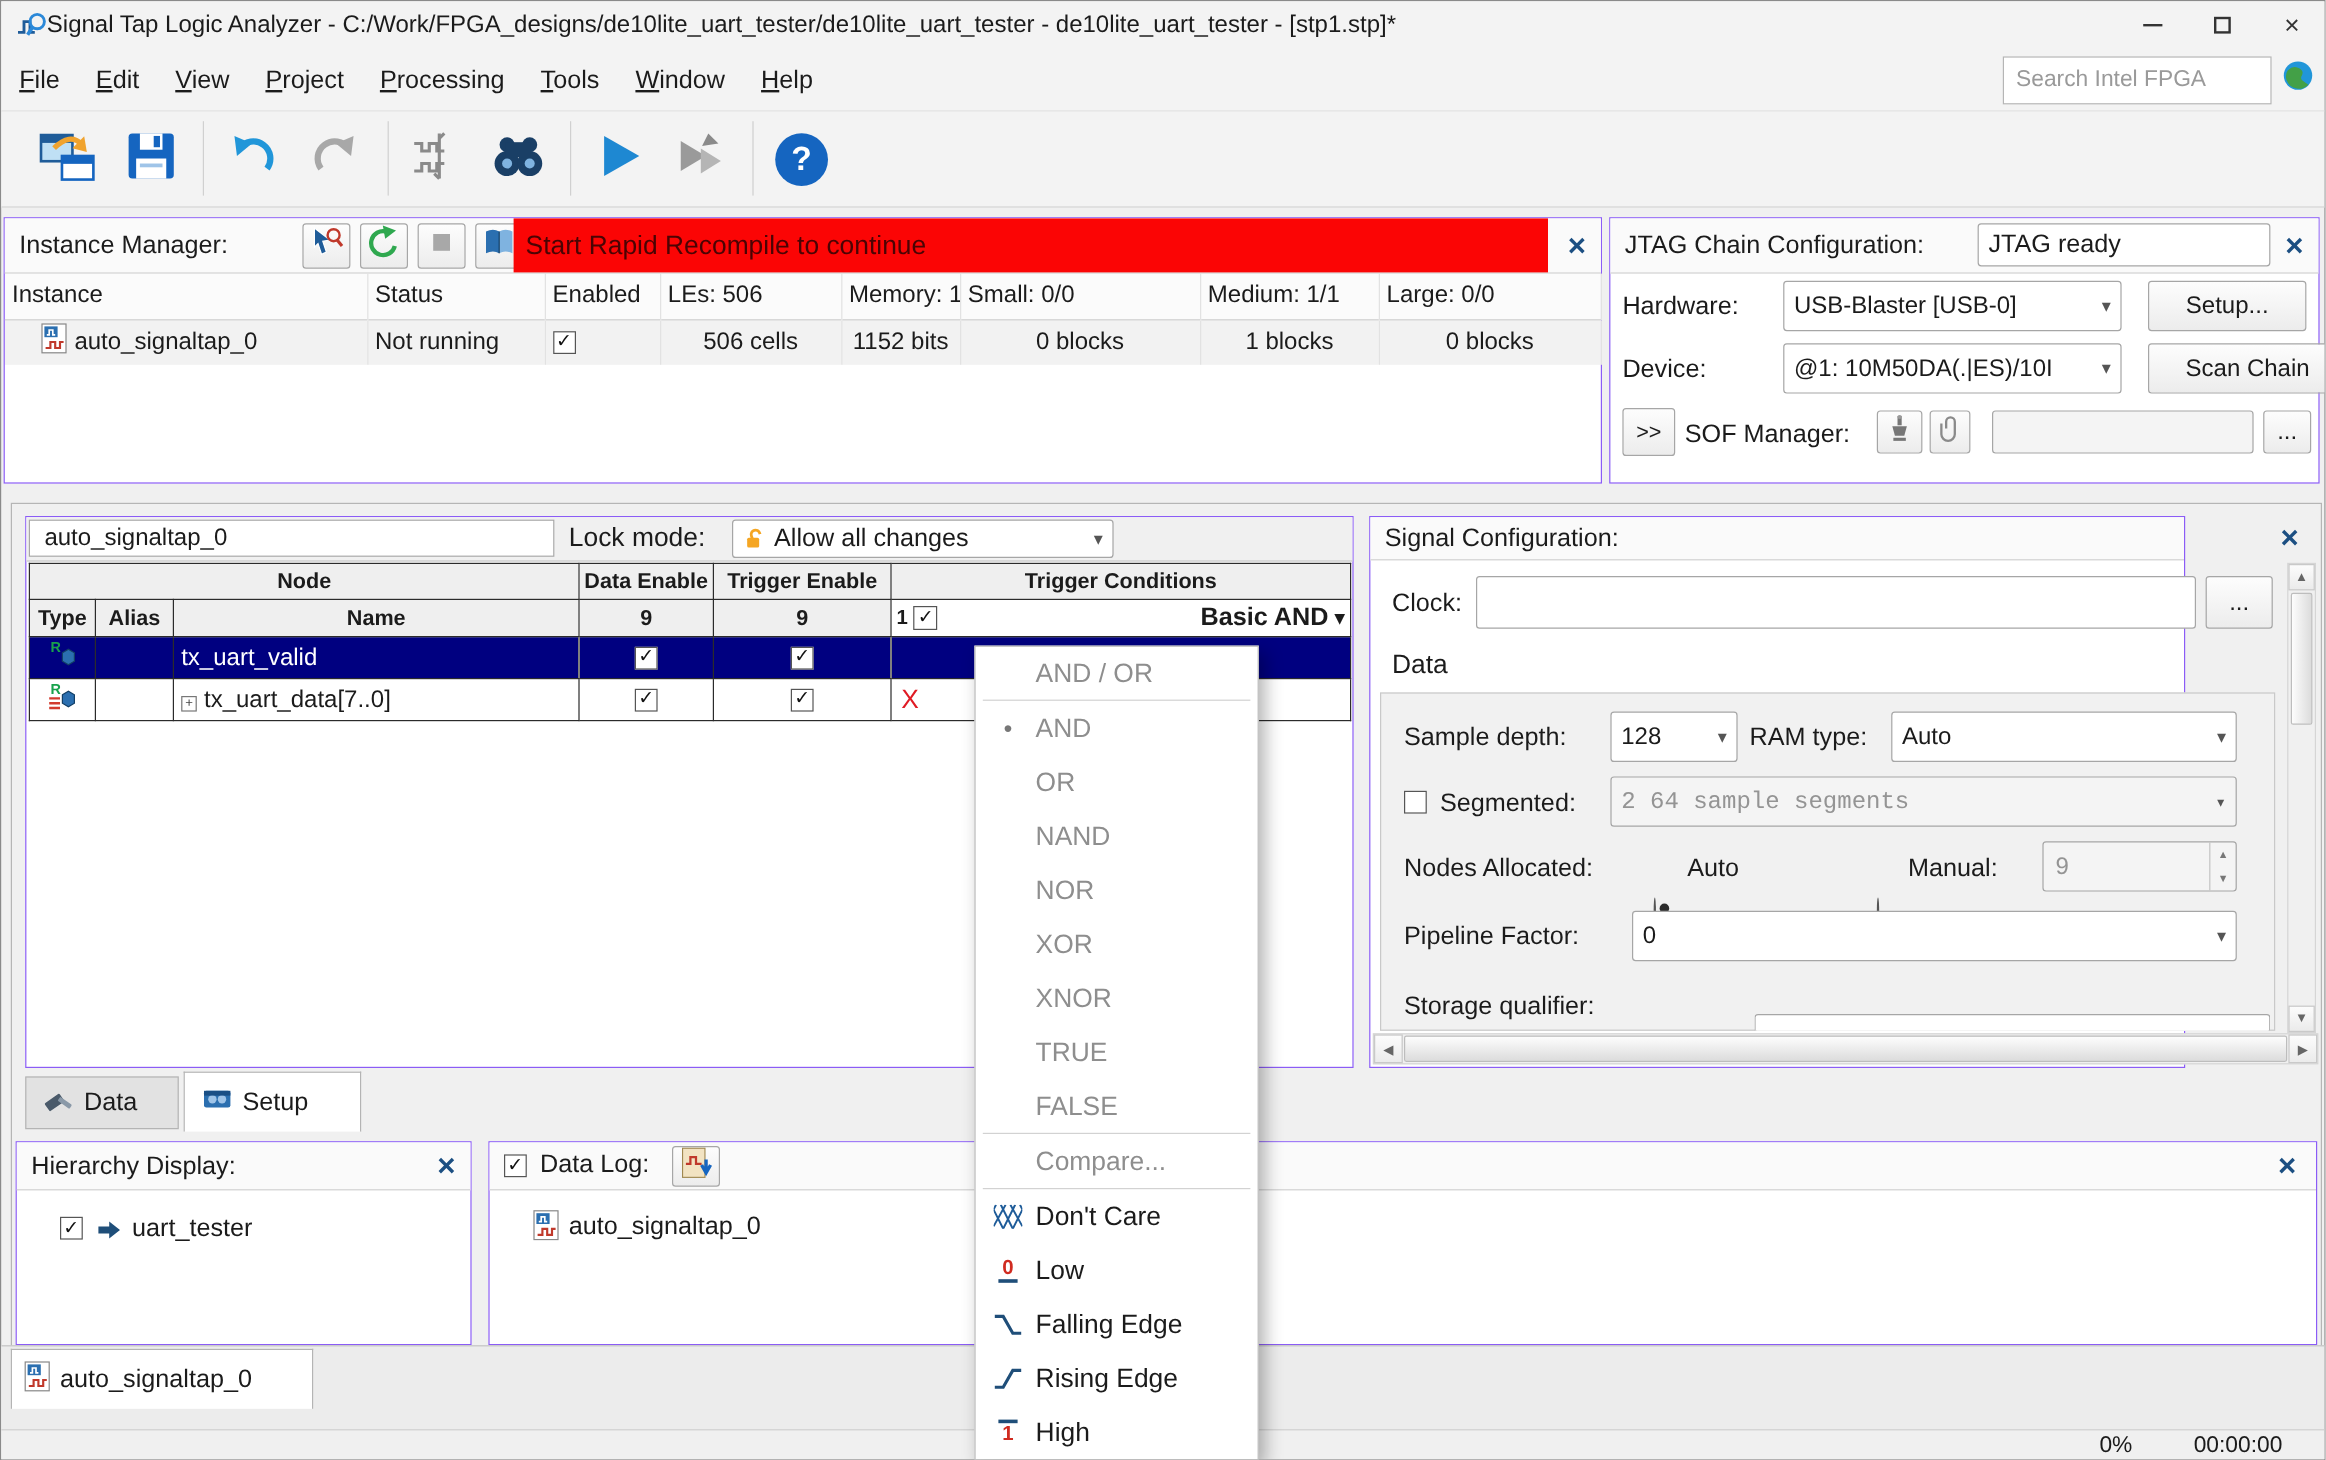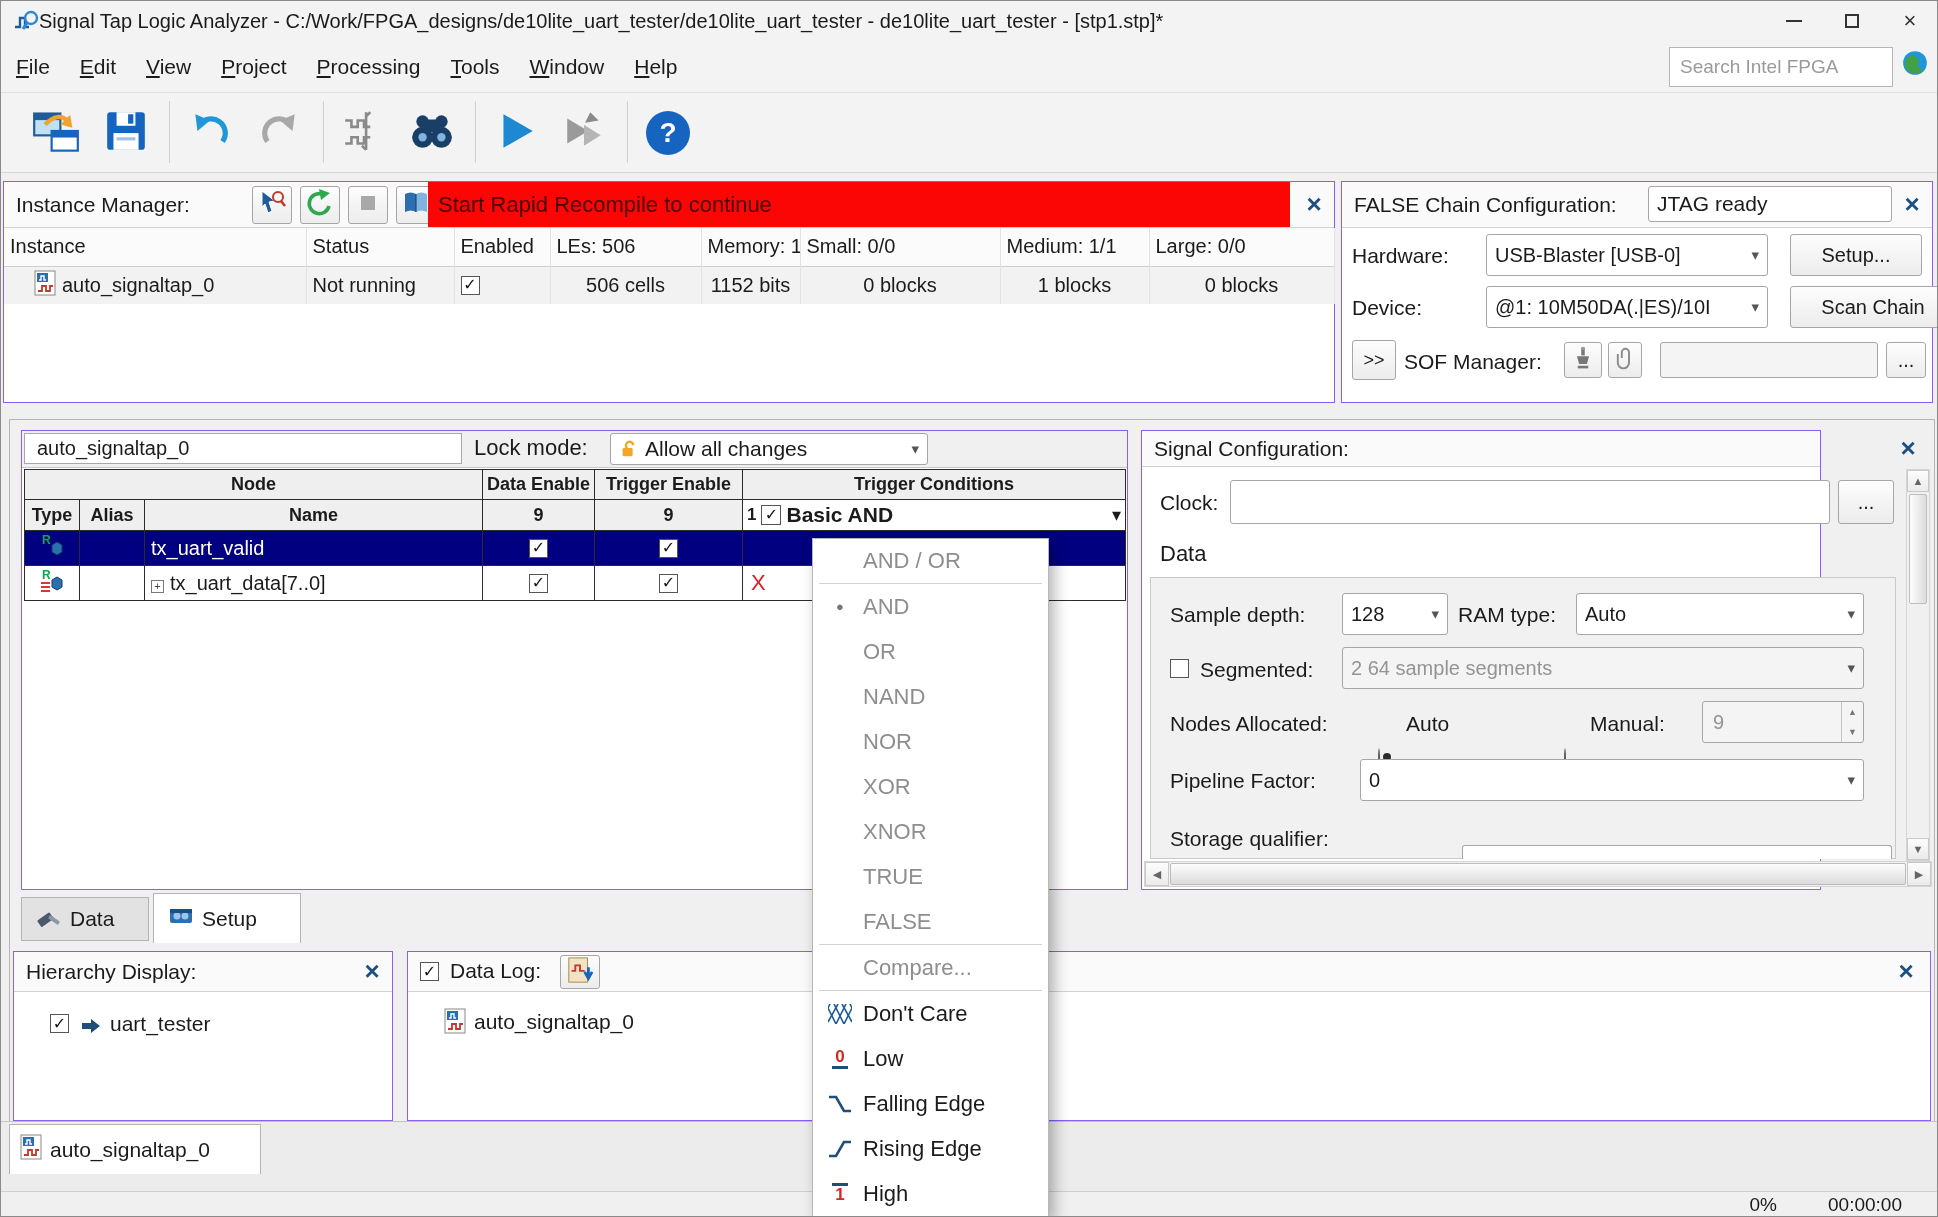--- a/index.html
+++ b/index.html
@@ -71,21 +71,21 @@
   table.ntab { border-collapse:collapse; position:absolute; left:2px; top:38px; table-layout:fixed; }
   table.ntab th, table.ntab td { border:1px solid #2b2b2b; padding:0; text-align:center; overflow:hidden; white-space:nowrap; }
   table.ntab th { background:#efefef; font-size:18px; height:30px; }
   .trow { height:35px; font-size:20px; }
   .trow td.nm { text-align:left; padding-left:6px; }
   .trow.sel { background:#000080; color:#fff; }
   .expbox { display:inline-flex; width:13px; height:13px; border:1px solid #777; align-items:center; justify-content:center; font-size:11px; color:#444; margin-right:6px; background:#fff; line-height:1; }
   .redx { color:#e01b24; font-size:22px; display:flex; padding-left:8px; }
   .trigcell { background:#fff; display:flex; align-items:center; height:30px; padding:0 4px; gap:5px; }
   .trigcell .num { font-size:17px; }
-  .trigcell .mode { font-size:21px; flex:1; text-align:left; }
+  .trigcell .mode { font-size:21px; flex:1; text-align:right; }
 
   
   .sc-panel { left:1140px; top:429px; width:680px; height:460px; }
   .sc-head { height:36px; }
   .sclabel { position:absolute; font-size:21px; white-space:nowrap; }
   .groupbox { position:absolute; left:8px; top:146px; width:746px; height:282px; background:#f1f1f1; border:1px solid #c9c9c9; }
   .vscroll { position:absolute; left:764px; top:38px; width:24px; height:392px; background:#f0f0f0; border:1px solid #d5d5d5; }
   .sbtn { display:flex; align-items:center; justify-content:center; color:#666; font-size:11px; background:linear-gradient(#fcfcfc,#ebebeb); border:1px solid #c9c9c9; }
   .vthumb { position:absolute; left:2px; top:24px; width:18px; height:110px; background:linear-gradient(90deg,#fdfdfd,#dcdcdc); border:1px solid #bdbdbd; border-radius:2px; }
   .hscroll { position:absolute; left:2px; top:430px; width:788px; height:26px; background:#f0f0f0; border:1px solid #d5d5d5; display:flex; }
@@ -311,21 +311,21 @@
           <td style="text-align:center;">0 blocks</td>
           <td style="text-align:center;">1 blocks</td>
           <td style="text-align:center;">0 blocks</td>
         </tr>
       </tbody>
     </table>
   </div>
 
   <div class="abs panel jtag-panel">
     <div class="phead jtag-head">
-      <span class="ptitle">FALSE Chain Configuration:</span>
+      <span class="ptitle">JTAG Chain Configuration:</span>
       <div class="abs field" style="left:306px;top:4px;width:244px;height:36px;display:flex;align-items:center;padding-left:8px;font-size:21px;">JTAG ready</div>
       <div class="abs xbtn" style="left:554px;top:7px;">×</div>
     </div>
     <span class="abs jlabel" style="left:10px;top:62px;">Hardware:</span>
     <div class="abs combo" style="left:144px;top:52px;width:282px;height:42px;">
       <span class="cval">USB-Blaster [USB-0]</span>
       <span class="carr">▾</span>
     </div>
     <div class="abs btn" style="left:448px;top:52px;width:132px;height:42px;">Setup...</div>
     <span class="abs jlabel" style="left:10px;top:114px;">Device:</span>
@@ -459,21 +459,21 @@
       <span class="carr">▾</span>
     </div>
     <span class="abs sclabel" style="left:316px;top:172px;">RAM type:</span>
     <div class="abs combo" style="left:434px;top:162px;width:288px;height:42px;">
       <span class="cval">Auto</span>
       <span class="carr">▾</span>
     </div>
 
     <span class="abs cb" style="left:28px;top:228px;"></span>
     <span class="abs sclabel" style="left:58px;top:227px;">Segmented:</span>
-    <div class="abs combo disabled" style="left:200px;top:216px;width:522px;height:42px;">
+    <div class="abs combo disabled" style="left:200px;top:216px;width:522px;height:42px;font-family:Liberation Mono, monospace;">
       <span class="cval pre">2  64 sample segments</span>
       <span class="carr">▾</span>
     </div>
 
     <span class="abs sclabel" style="left:28px;top:281px;">Nodes Allocated:</span>
     <span class="abs radio sel" style="left:236px;top:282px;"></span>
     <span class="abs sclabel" style="left:264px;top:281px;">Auto</span>
     <span class="abs radio" style="left:420px;top:282px;"></span>
     <span class="abs sclabel" style="left:448px;top:281px;">Manual:</span>
     <div class="abs spin" style="left:560px;top:270px;width:162px;height:42px;">

